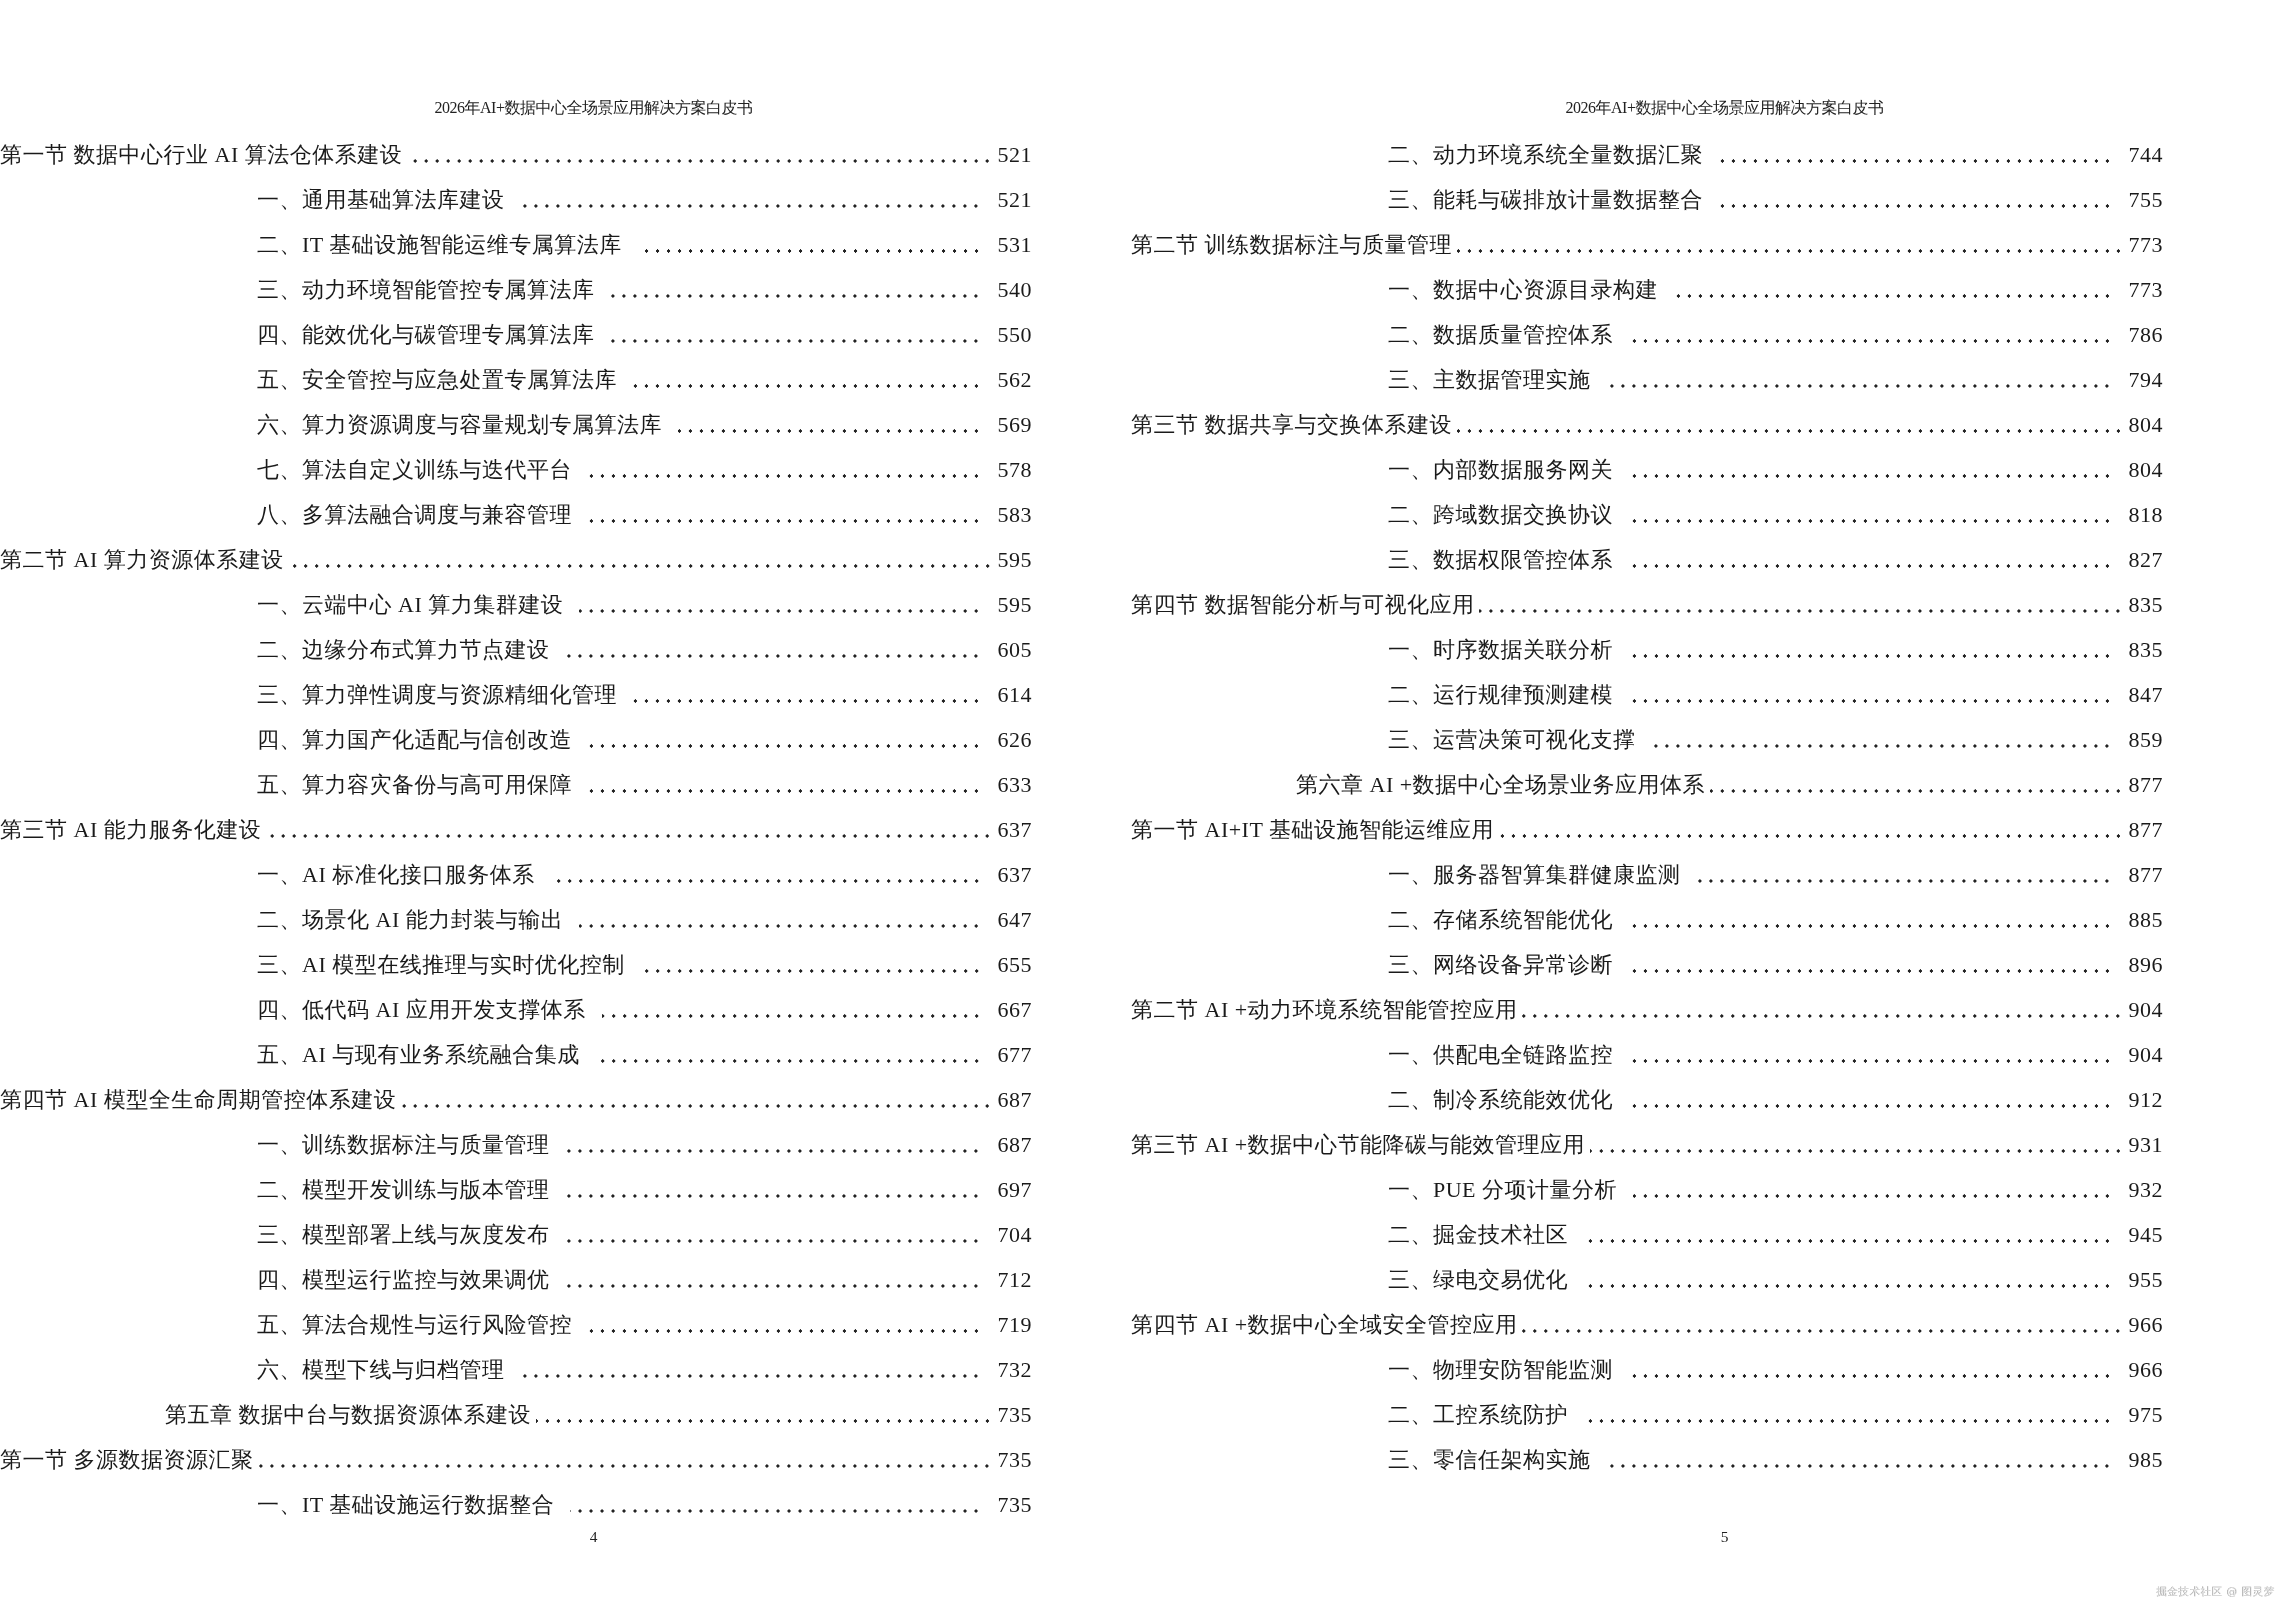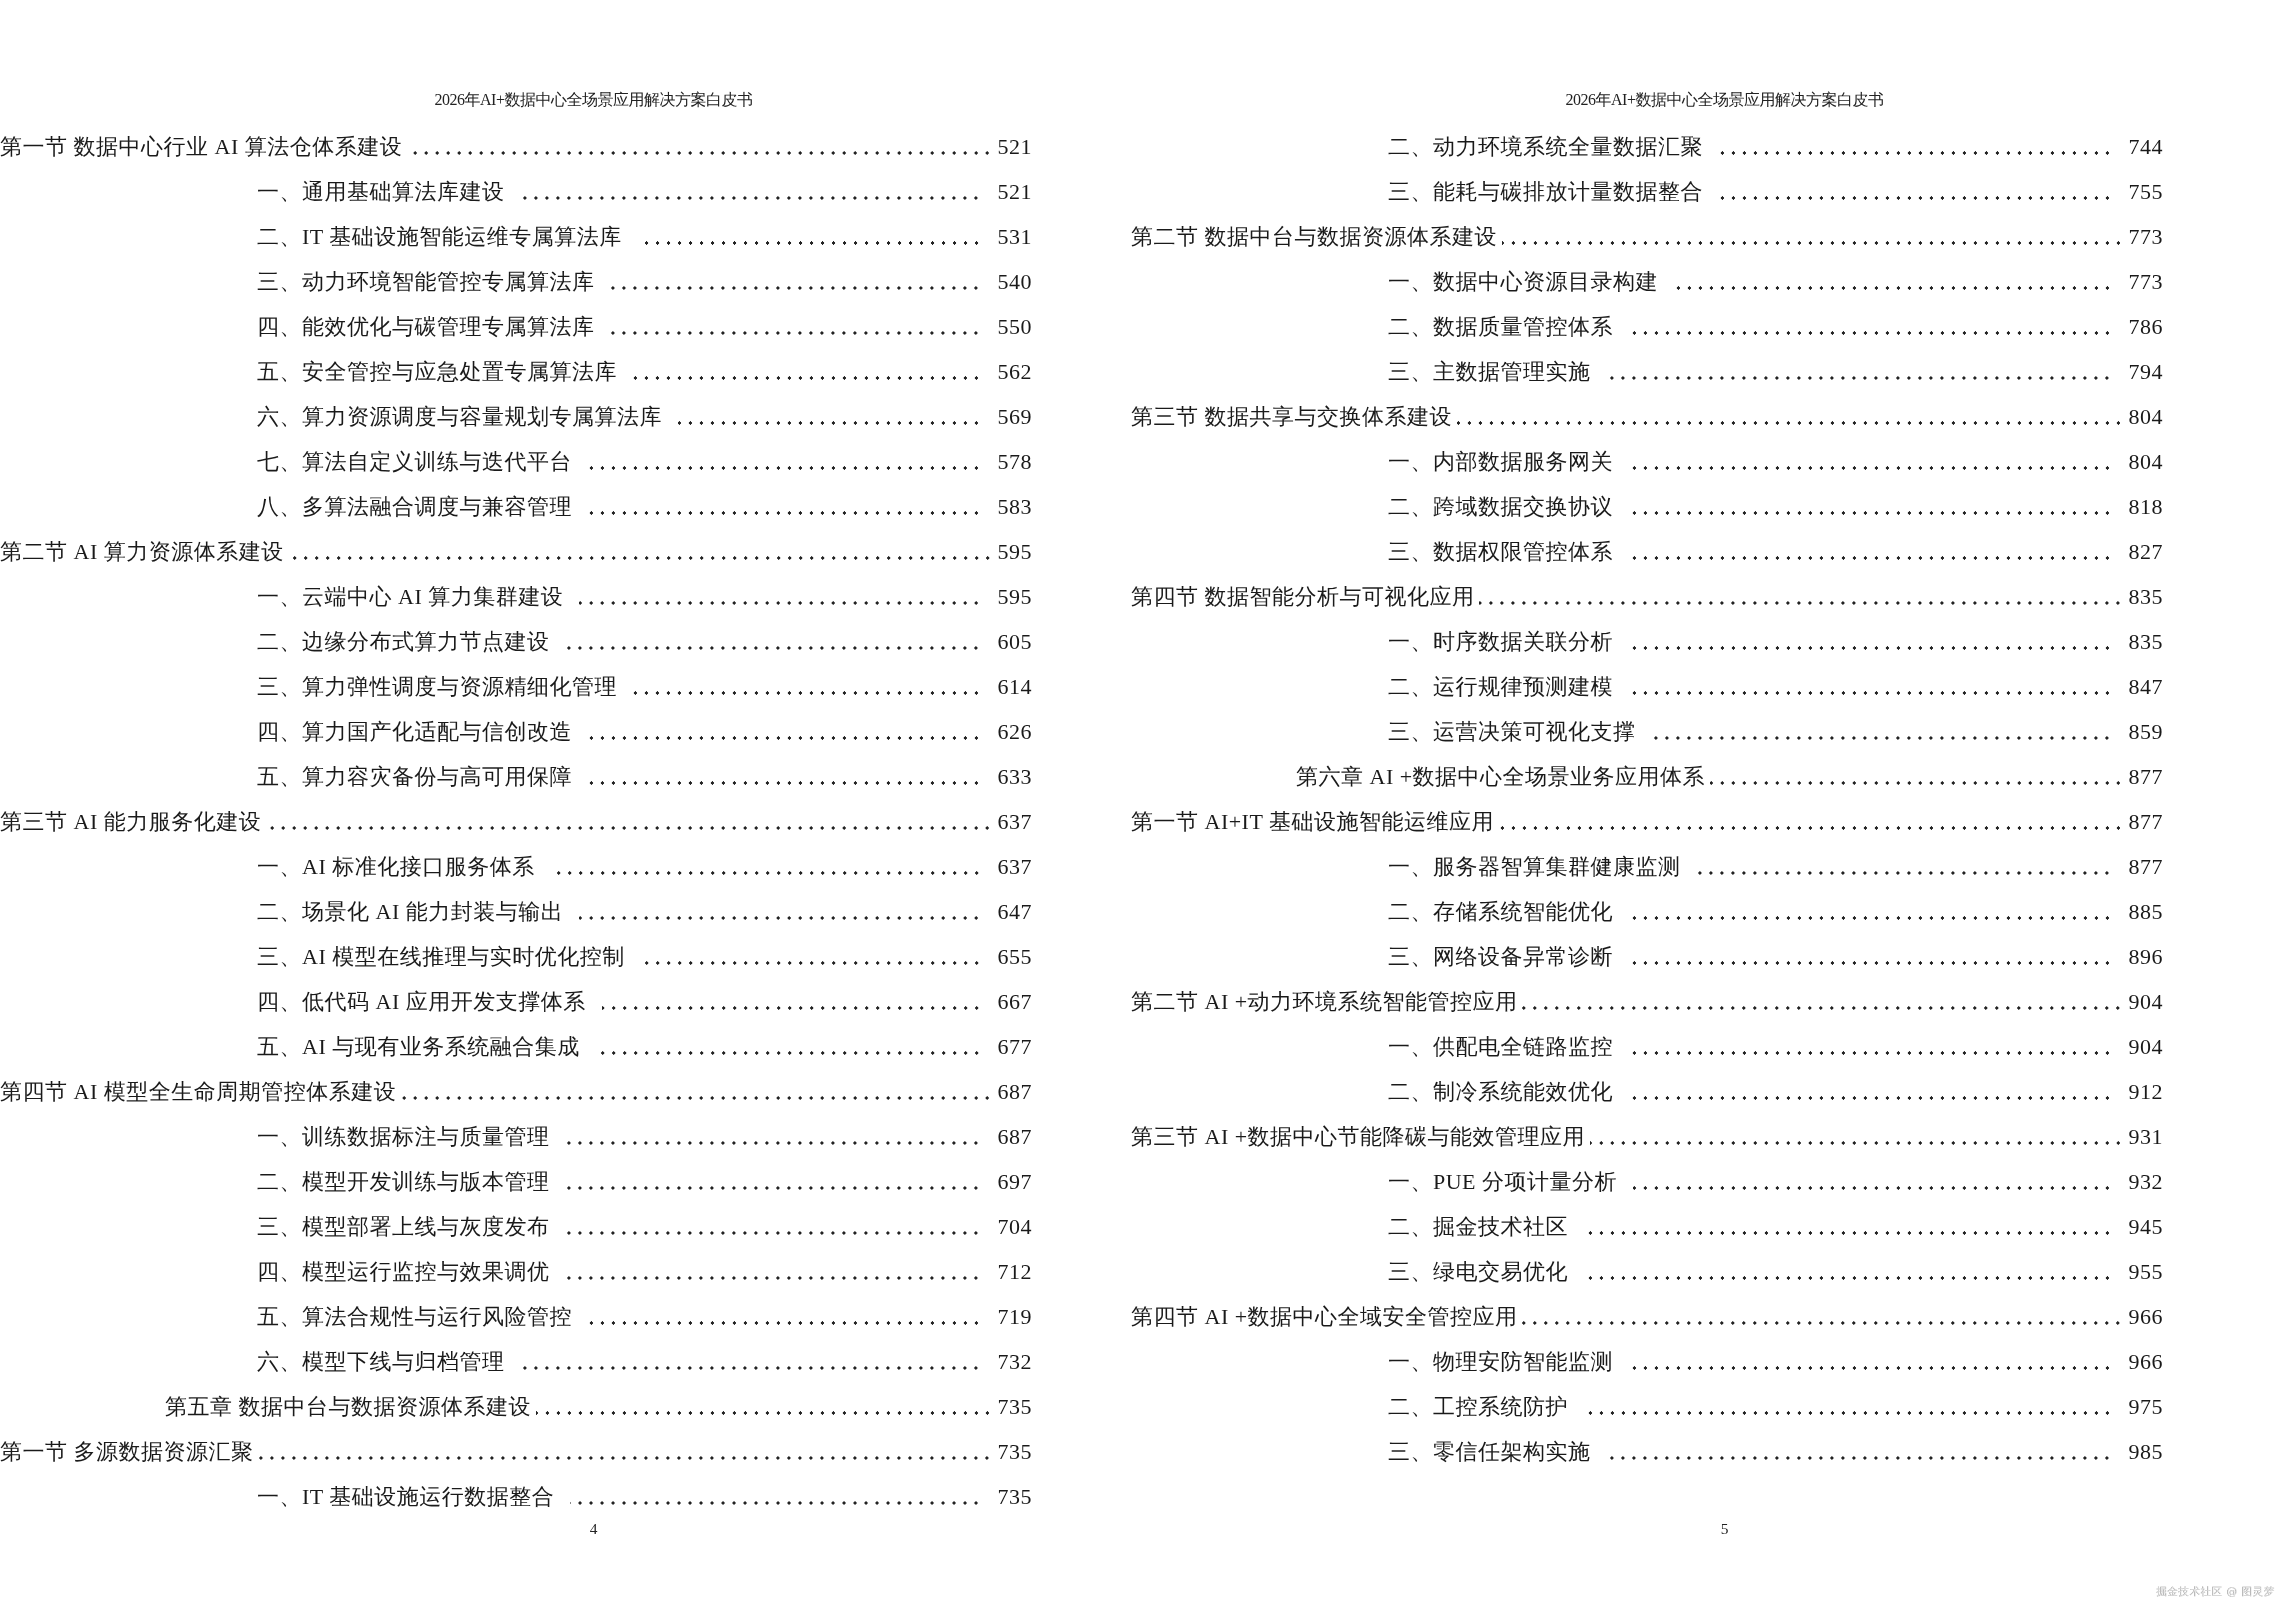--- a/index.html
+++ b/index.html
@@ -10,21 +10,21 @@
   body {
     width: 2284px;
     height: 1622px;
     position: relative;
     overflow: hidden;
     font-family: "Liberation Serif", "DejaVu Serif", serif;
     color: #1a1a1a;
   }
   .page {
     position: absolute;
-    top: 8px;
+    top: 16px;
     width: 1131px;
     height: 1526px;
   }
   .page.left { left: 0; }
   .page.right { left: 1131px; }
 
   .running-header {
     position: absolute;
     top: 82px;
     left: 0;
@@ -267,21 +267,21 @@
         <span class="toc-title">二、动力环境系统全量数据汇聚</span>
         <span class="toc-leader"></span>
         <span class="toc-page">744</span>
       </div>
       <div class="toc-row level-item">
         <span class="toc-title">三、能耗与碳排放计量数据整合</span>
         <span class="toc-leader"></span>
         <span class="toc-page">755</span>
       </div>
       <div class="toc-row level-section">
-        <span class="toc-title">第二节 数据中台与数据资源体系建设</span>
+        <span class="toc-title">第二节 训练数据标注与质量管理</span>
         <span class="toc-leader"></span>
         <span class="toc-page">773</span>
       </div>
       <div class="toc-row level-item">
         <span class="toc-title">一、数据中心资源目录构建</span>
         <span class="toc-leader"></span>
         <span class="toc-page">773</span>
       </div>
       <div class="toc-row level-item">
         <span class="toc-title">二、数据质量管控体系</span>

